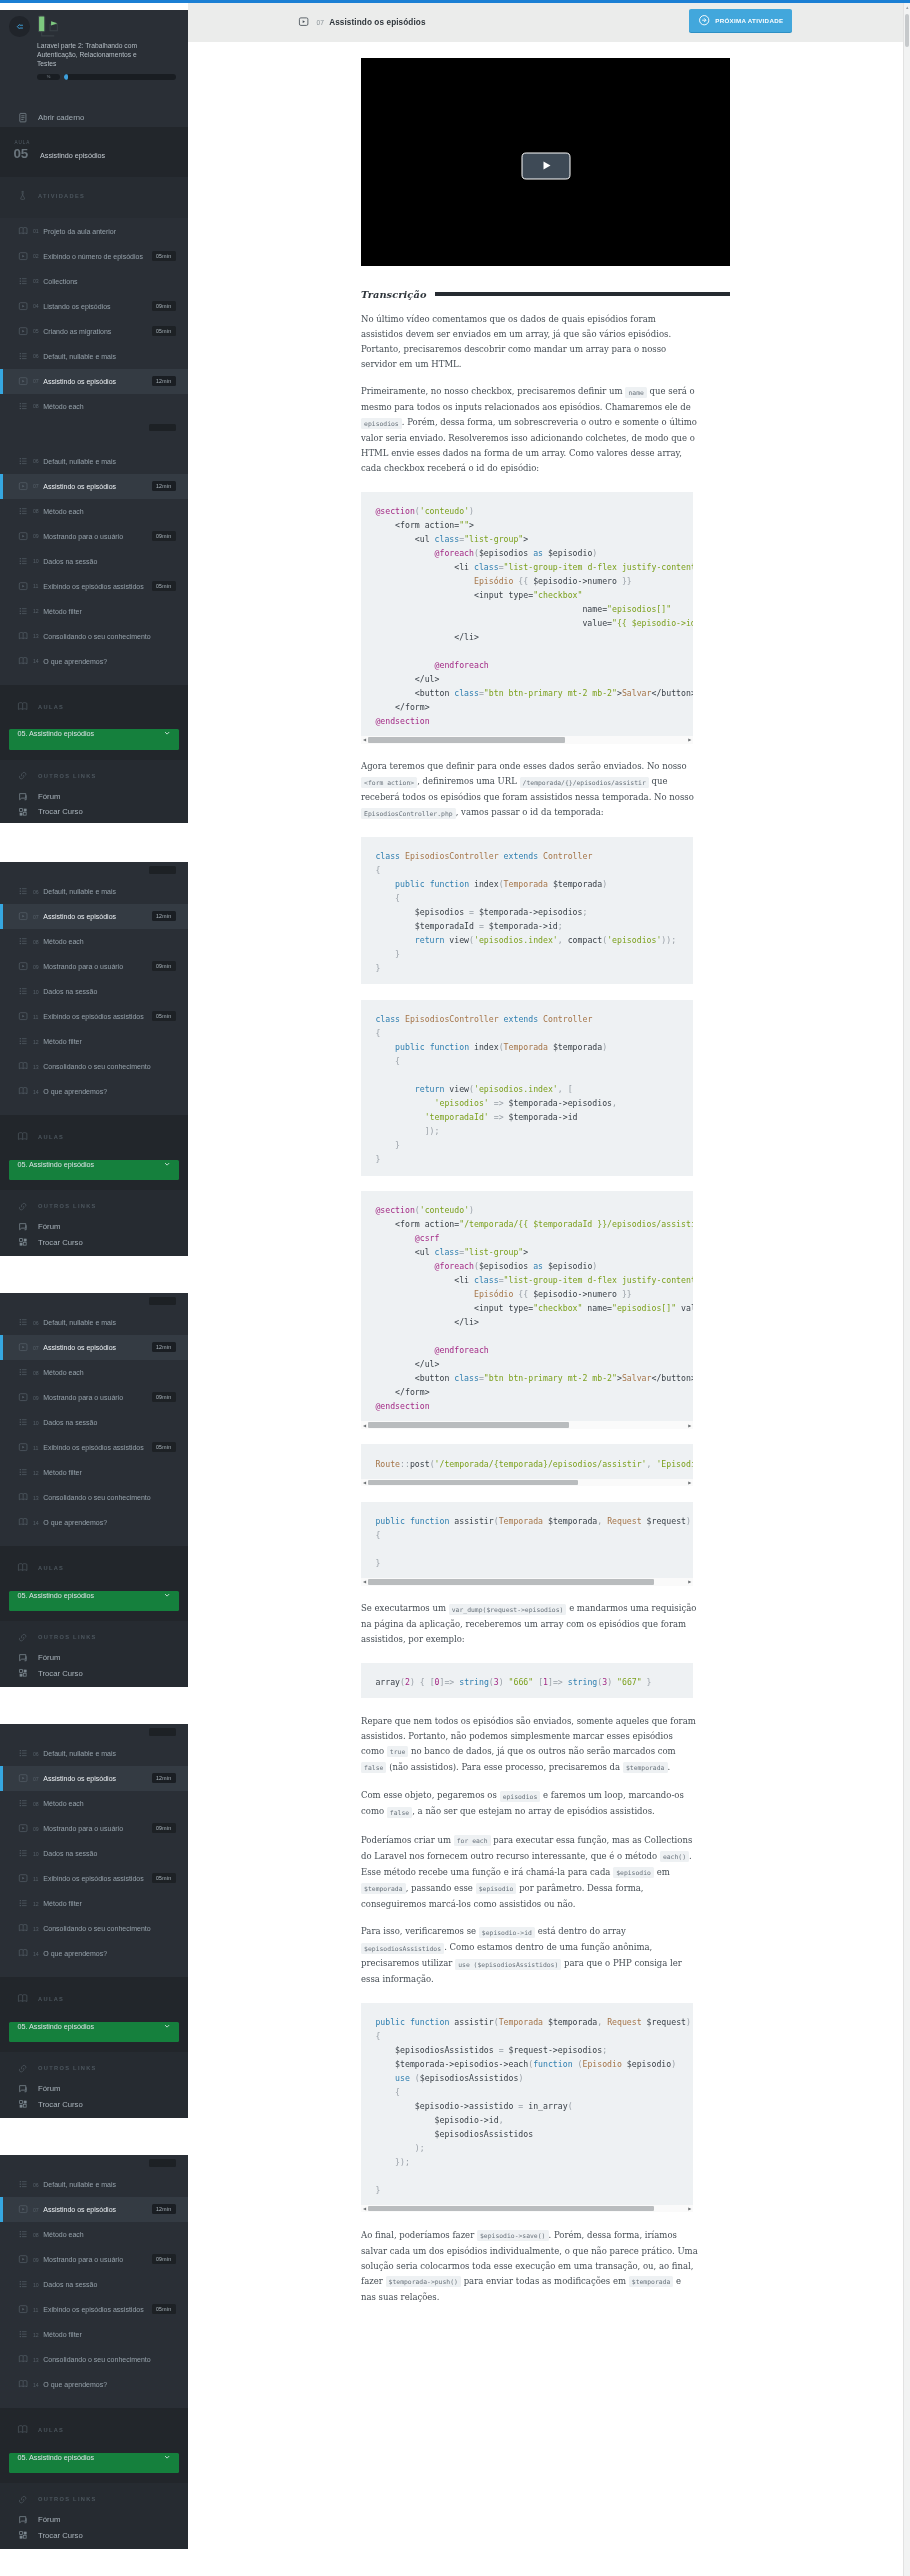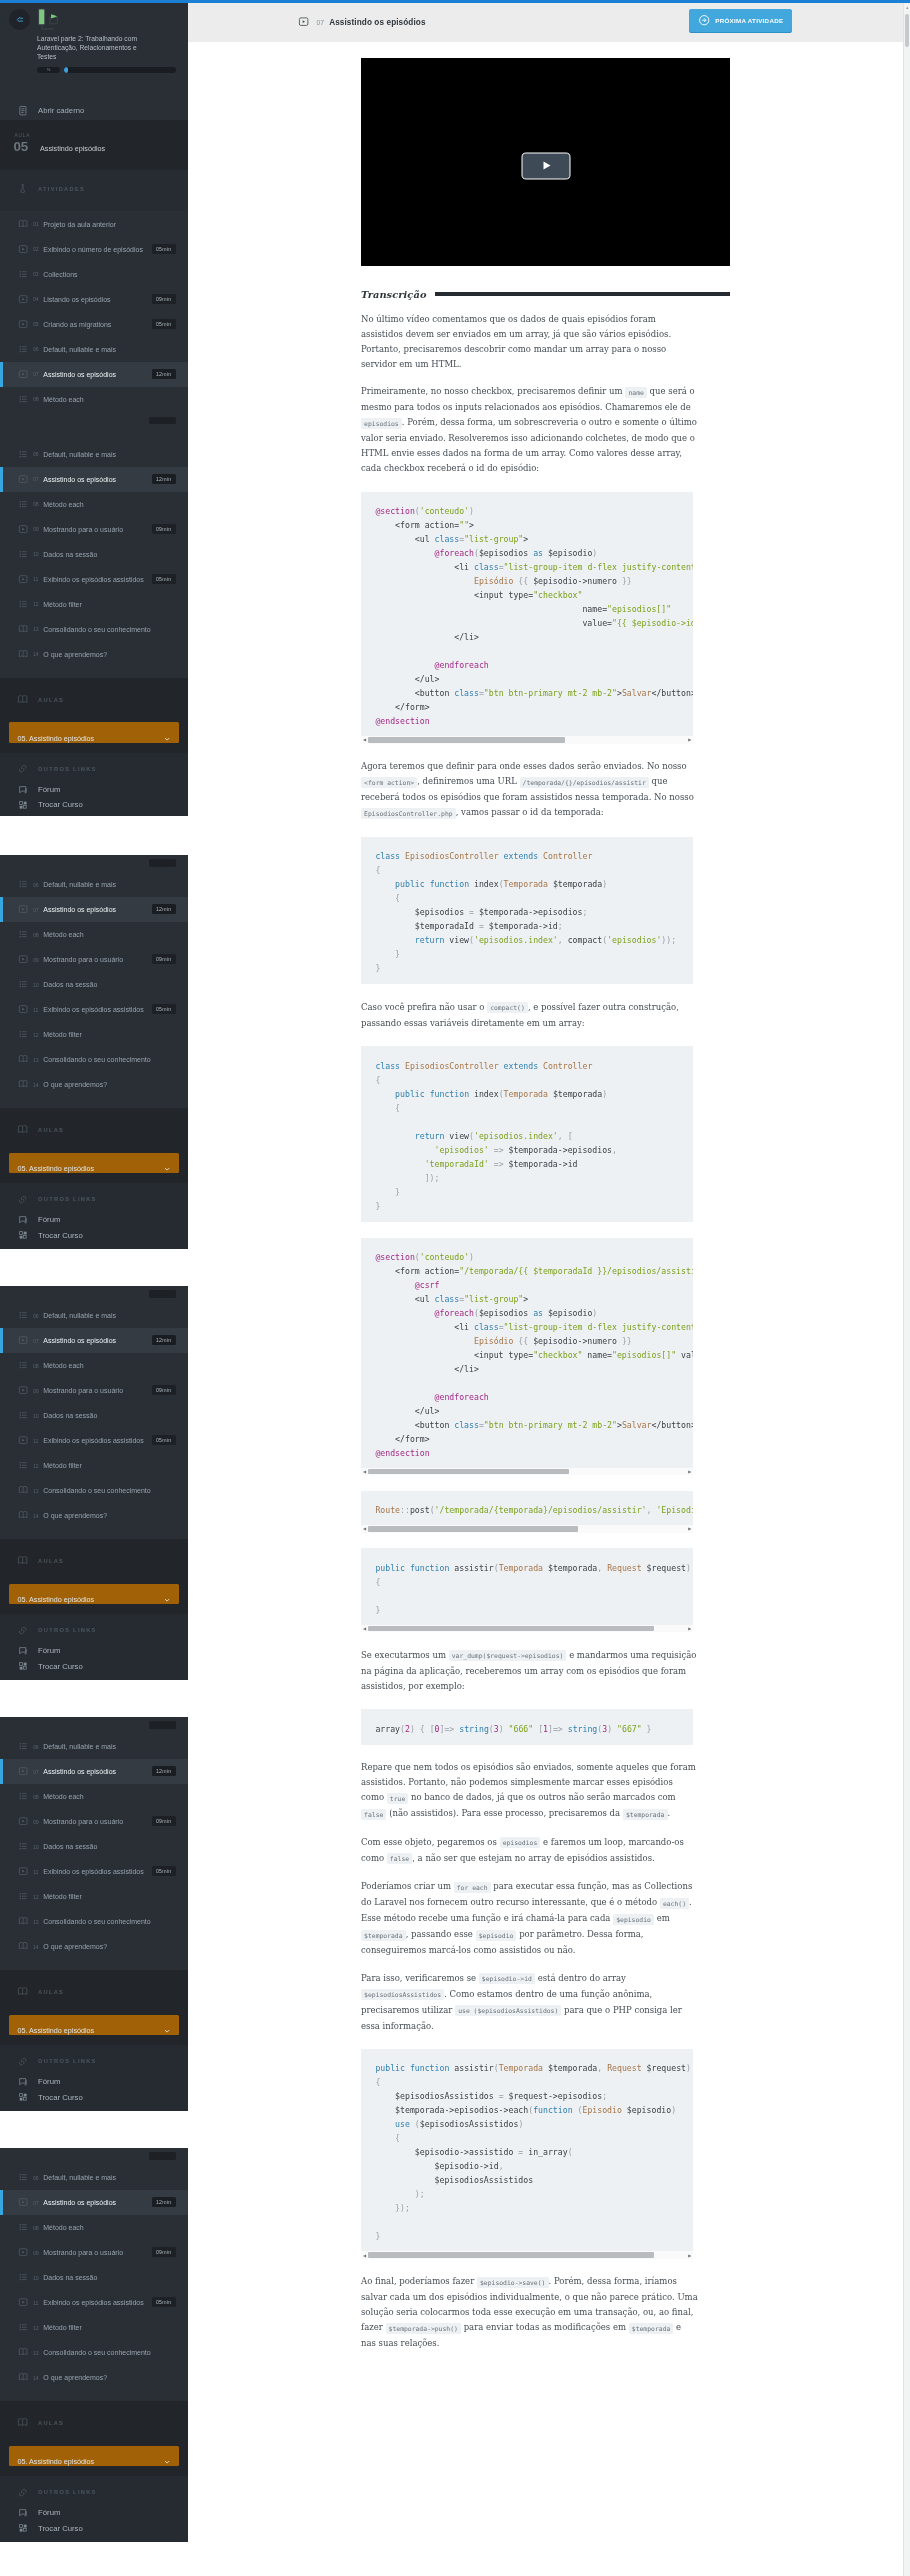--- a/index.html
+++ b/index.html
@@ -16,21 +16,21 @@
        color:#fff;font-weight:bold;font-size:6.2px;letter-spacing:0.3px;cursor:pointer;}
   #next-top{position:absolute;left:501px;top:6.2px;width:103px;height:23px;background:#42a7dc;
             box-shadow:0 1px 0 #2d8fc4;}
   .btn svg{width:12.4px;height:12.4px;}
   
   #vscroll{position:absolute;right:0;top:2.6px;width:7.2px;height:3025px;background:#f2f3f3;border-left:0.5px solid #e2e2e2;}
   #vscroll .vthumb{position:absolute;left:1px;top:11.3px;width:4.6px;height:33px;background:#c6c9cb;border-radius:2.1px;}
   #vscroll .varrow{position:absolute;left:1.5px;top:2.1px;font-size:4.1px;color:#9aa0a4;}
   
   #sidebar{position:absolute;left:0;top:0;width:188px;height:3027px;}
-  .sblock{position:absolute;left:0;width:188px;background:#2a2f36;overflow:hidden;}
+  .sblock{position:absolute;left:0;width:188px;background:#2a2f36;overflow:hidden;margin-top:7px;}
   .s-sec{position:relative;}
   .backbtn{position:absolute;left:9.3px;top:6.7px;width:20.6px;height:20.6px;border-radius:50%;
            background:#20242a;color:#3ea0dc;display:flex;align-items:center;justify-content:center;cursor:pointer;}
   .backbtn svg{width:11.3px;height:11.3px;}
   .logo{position:absolute;left:37px;top:5.2px;width:24px;height:24px;}
   .course-title{position:absolute;left:37px;top:31px;width:106px;font-size:6.7px;line-height:9px;color:#b6bfc6;}
   .prog-badge{position:absolute;left:37px;top:64px;width:23px;height:6.7px;border-radius:3.6px;background:#191d22;
               color:#8a949c;font-size:4.1px;display:flex;align-items:center;justify-content:center;}
   .prog-track{position:absolute;left:64px;top:64px;width:112px;height:6.7px;border-radius:3.6px;background:#191d22;overflow:hidden;}
   .prog-fill{height:100%;width:3.6px;background:#3ea0dc;border-radius:3.6px;}
@@ -55,22 +55,22 @@
   .s-item .s-badge{position:absolute;right:12.4px;top:7.2px;background:#1d2125;border-radius:1.5px;
                    color:#aeb9c0;font-size:5.2px;letter-spacing:0.3px;padding:2.1px 4.1px;}
   .s-item.active{background:#343b43;}
   .s-item.active::before{content:"";position:absolute;left:0;top:0;bottom:0;width:2.6px;background:#36a7e0;}
   .s-item.active .s-label{color:#eef2f5;}
   .s-item.active .s-badge{background:#1a1e23;}
   .frag-badge{position:absolute;right:12.4px;width:27px;height:7.7px;background:#1d2125;border-radius:1.5px;}
   .grp{position:absolute;left:0;right:0;}
   .sec-aulas{background:#22262b;margin-top:11.3px;padding-top:0;height:75px;}
   .sec-aulas .sec-head{padding-top:12.4px;height:18.5px;}
-  .dropdown{margin:13.4px 9.3px 0 9.3px;height:20.6px;background:#a16207;border-radius:1.5px;display:flex;
-            align-items:flex-end;cursor:pointer;}
+  .dropdown{margin:13.4px 9.3px 0 9.3px;height:20.6px;background:#15803d;border-radius:1.5px;display:flex;
+            align-items:flex-start;cursor:pointer;}
   .dropdown span{margin-left:8.2px;font-size:7.2px;color:#dde2e6;flex:1;}
   .dropdown svg{width:8.2px;height:8.2px;color:#e8ecef;margin-right:7.2px;}
   .sec-outros{background:#262b31;padding-top:10.3px;height:58px;}
   .sec-outros .sec-head span{font-size:5.7px;}
   .link-row{display:flex;align-items:center;height:15.5px;cursor:pointer;}
   .link-row svg{width:9.8px;height:9.8px;color:#7f8b93;margin-left:17.5px;}
   .link-row span{margin-left:10.8px;font-size:7.7px;color:#aab4bc;}
   .link-row.first{margin-top:7.2px;}
   
   #main{position:absolute;left:361px;top:41px;width:369px;}
@@ -1099,21 +1099,20 @@
 <span class="tok-p">{</span>
 <span class="tok-v">    </span><span class="tok-k">public</span><span class="tok-v"> </span><span class="tok-k">function</span><span class="tok-v"> index</span><span class="tok-p">(</span><span class="tok-c">Temporada</span><span class="tok-v"> $temporada</span><span class="tok-p">)</span>
 <span class="tok-p">    {</span>
 <span class="tok-v">        $episodios </span><span class="tok-p">=</span><span class="tok-v"> $temporada-&gt;episodios</span><span class="tok-p">;</span>
 <span class="tok-v">        $temporadaId </span><span class="tok-p">=</span><span class="tok-v"> $temporada-&gt;id</span><span class="tok-p">;</span>
 <span class="tok-v">        </span><span class="tok-k">return</span><span class="tok-v"> view</span><span class="tok-p">(</span><span class="tok-s">'episodios.index'</span><span class="tok-p">, </span><span class="tok-v">compact</span><span class="tok-p">(</span><span class="tok-s">'episodios'</span><span class="tok-p">));</span>
 <span class="tok-p">    }</span>
 <span class="tok-p">}</span>
 </pre>
         </div>
-        <p class="para">Caso você prefira não usar o <code class="icode">compact()</code>, e possível fazer outra construção, passando essas variáveis diretamente em um array:</p>
         <div class="codeblock">
           <pre><span class="tok-k">class</span><span class="tok-v"> </span><span class="tok-c">EpisodiosController</span><span class="tok-v"> </span><span class="tok-k">extends</span><span class="tok-v"> </span><span class="tok-c">Controller</span>
 <span class="tok-p">{</span>
 <span class="tok-v">    </span><span class="tok-k">public</span><span class="tok-v"> </span><span class="tok-k">function</span><span class="tok-v"> index</span><span class="tok-p">(</span><span class="tok-c">Temporada</span><span class="tok-v"> $temporada</span><span class="tok-p">)</span>
 <span class="tok-p">    {</span>
 <span class="tok-v"></span>
 <span class="tok-v">        </span><span class="tok-k">return</span><span class="tok-v"> view</span><span class="tok-p">(</span><span class="tok-s">'episodios.index'</span><span class="tok-p">, [</span>
 <span class="tok-v">            </span><span class="tok-s">'episodios'</span><span class="tok-p"> =&gt; </span><span class="tok-v">$temporada-&gt;episodios</span><span class="tok-p">,</span>
 <span class="tok-v">          </span><span class="tok-s">'temporadaId'</span><span class="tok-p"> =&gt; </span><span class="tok-v">$temporada-&gt;id</span>
 <span class="tok-p">          ]);</span>

